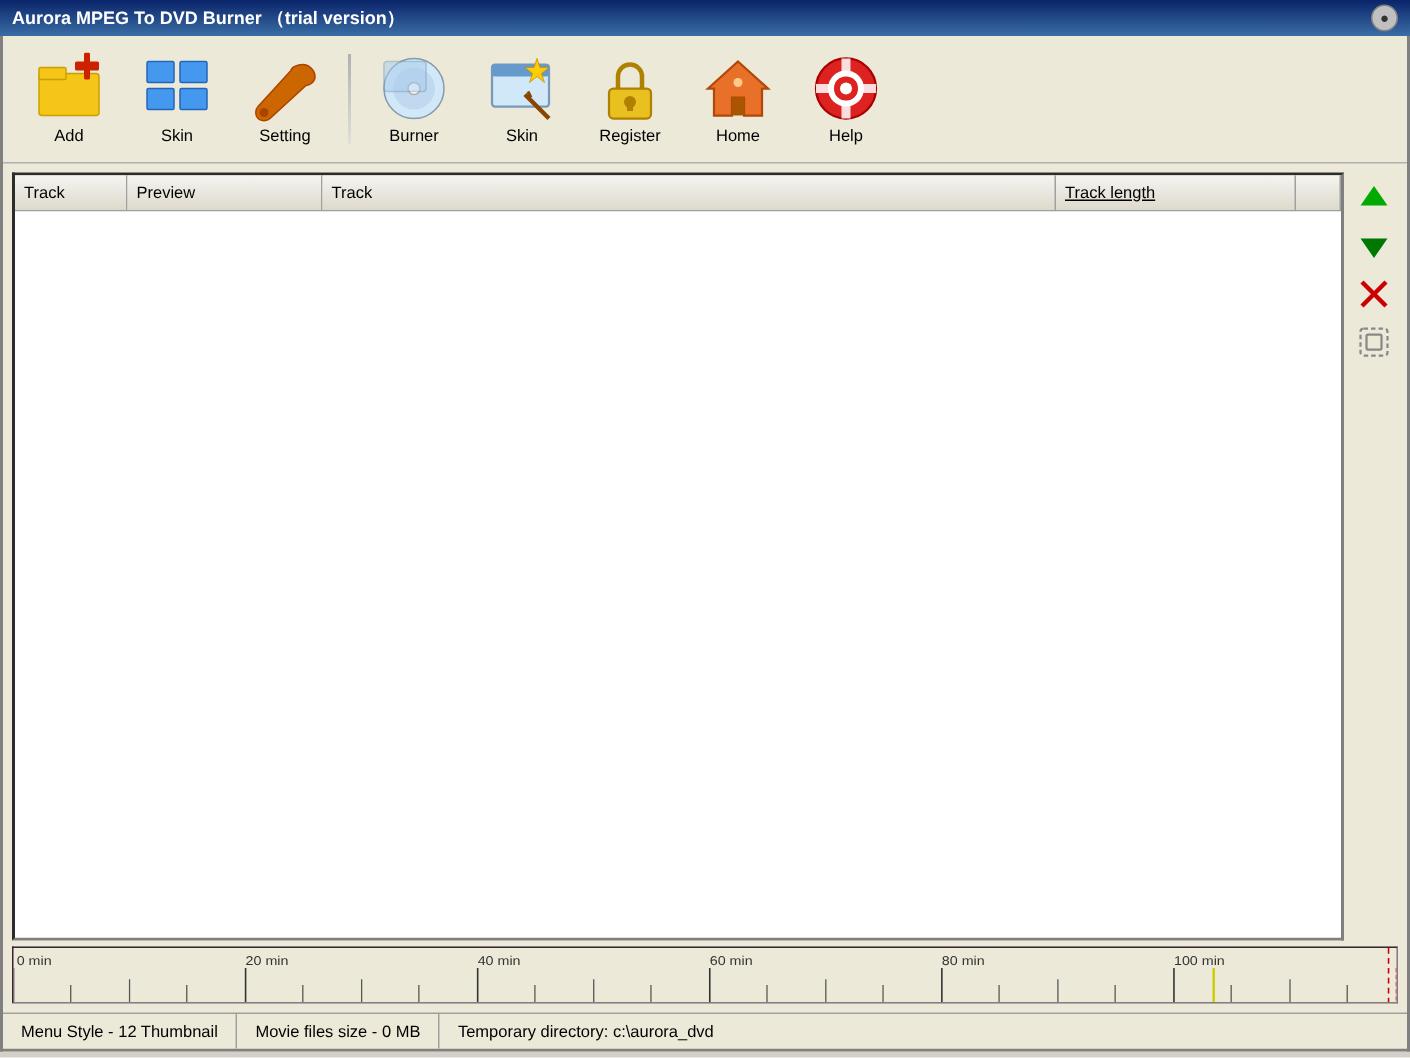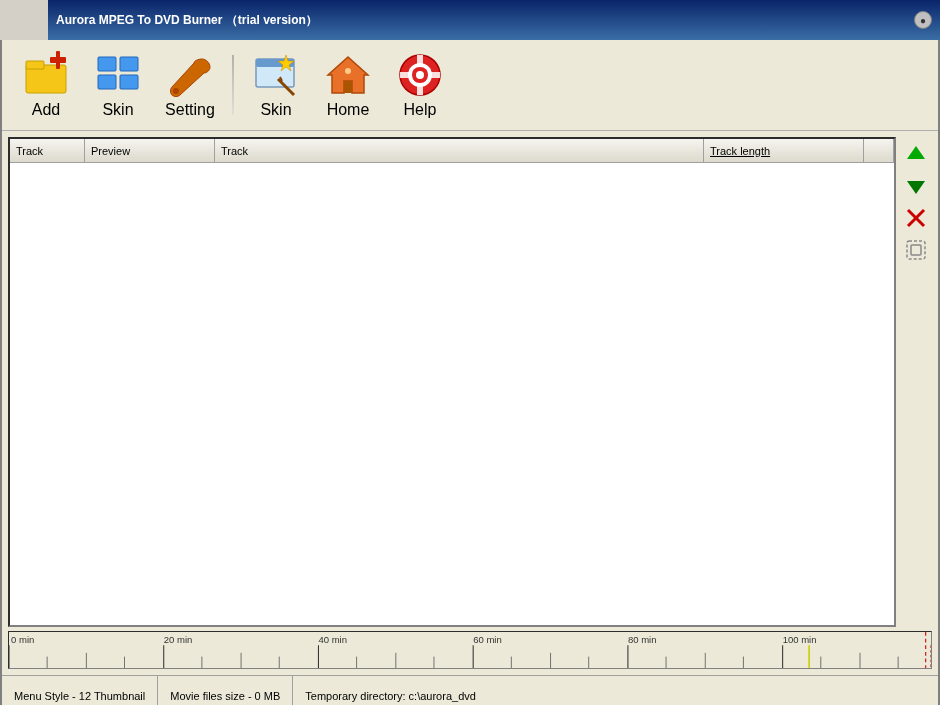--- a/index.html
+++ b/index.html
@@ -9,26 +9,25 @@
       background: #d4d0c8;
       font-family: 'Tahoma', 'Arial', sans-serif;
       font-size: 11px;
       overflow: hidden;
     }
 
     
     #title-bar {
       background: linear-gradient(to bottom, #0a246a, #3a6ea5);
       color: white;
-      height: 40px;
+      height: 24px;
       display: flex;
       align-items: center;
       padding: 0 8px;
       justify-content: space-between;
-      margin-left: 48px;
     }
     #title-text {
       font-size: 12px;
       font-weight: bold;
     }
     #title-controls {
       display: flex;
       gap: 2px;
     }
     .title-btn {
@@ -76,21 +75,21 @@
     }
     .toolbar-btn .icon-wrap {
       width: 48px;
       height: 48px;
       display: flex;
       align-items: center;
       justify-content: center;
       margin-bottom: 2px;
     }
     .toolbar-btn .btn-label {
-      font-size: 16px;
+      font-size: 11px;
       color: #000;
     }
 
     
     .toolbar-sep {
       width: 2px;
       height: 60px;
       background: linear-gradient(to bottom, #b0b0b0, #e0e0d8);
       margin: 0 4px;
       align-self: center;
@@ -172,21 +171,21 @@
       height: 38px;
       background: #f9a8d4;
       margin-top: 4px;
       border: 1px inset #808080;
       position: relative;
       overflow: hidden;
     }
 
     
     #status-bar {
-      height: 40px;
+      height: 24px;
       background: #ece9d8;
       border-top: 1px solid #a0a0a0;
       display: flex;
       align-items: center;
     }
     .status-item {
       padding: 2px 12px;
       font-size: 11px;
       color: #000;
       border-right: 1px solid #a0a0a0;
@@ -250,37 +249,62 @@
 
           <path d="M36 8 C40 8 44 12 44 16 C44 20 40 22 38 22 L14 44 C12 46 8 46 6 44 C4 42 4 38 6 36 L28 12 C28 10 32 8 36 8 Z" fill="#cc6600" stroke="#aa4400" stroke-width="1"></path>
           <circle cx="10" cy="40" r="3" fill="#aa4400"></circle>
         </svg>
       </div>
       <span class="btn-label">Setting</span>
     </div>
 
     <div class="toolbar-sep"></div>
 
+    <div class="toolbar-btn">
+      <div class="icon-wrap">
+        <svg width="48" height="48" viewBox="0 0 48 48">
+
+          <ellipse cx="24" cy="24" rx="20" ry="20" fill="#d0e8f8" stroke="#8899aa" stroke-width="1"></ellipse>
+          <ellipse cx="24" cy="24" rx="14" ry="14" fill="#c0d8f0"></ellipse>
+          <ellipse cx="24" cy="24" rx="4" ry="4" fill="white" stroke="#aaaaaa" stroke-width="1"></ellipse>
+
+          <rect x="4" y="6" width="28" height="20" rx="2" fill="#aaccee" stroke="#7799bb" stroke-width="1" opacity="0.5"></rect>
+        </svg>
+      </div>
+      <span class="btn-label">Burner</span>
+    </div>
 
     <div class="toolbar-btn">
       <div class="icon-wrap">
         <svg width="48" height="48" viewBox="0 0 48 48">
 
           <rect x="4" y="8" width="38" height="28" rx="2" fill="#d0e8f8" stroke="#7799bb" stroke-width="1.5"></rect>
           <rect x="4" y="8" width="38" height="8" rx="2" fill="#6699cc"></rect>
 
           <polygon points="34,4 36,10 42,10 37,14 39,20 34,16 29,20 31,14 26,10 32,10" fill="#ffcc00" stroke="#cc8800" stroke-width="0.5"></polygon>
 
           <line x1="26" y1="28" x2="42" y2="44" stroke="#884400" stroke-width="3"></line>
           <line x1="28" y1="26" x2="30" y2="30" stroke="#884400" stroke-width="2"></line>
         </svg>
       </div>
       <span class="btn-label">Skin</span>
     </div>
 
+    <div class="toolbar-btn">
+      <div class="icon-wrap">
+        <svg width="48" height="48" viewBox="0 0 48 48">
+
+          <rect x="10" y="24" width="28" height="20" rx="3" fill="#e8c020" stroke="#b08000" stroke-width="1.5"></rect>
+          <path d="M16 24 L16 16 A8 8 0 0 1 32 16 L32 24" fill="none" stroke="#b08000" stroke-width="3"></path>
+          <circle cx="24" cy="33" r="4" fill="#b08000"></circle>
+          <rect x="22" y="33" width="4" height="6" fill="#b08000"></rect>
+        </svg>
+      </div>
+      <span class="btn-label">Register</span>
+    </div>
 
     <div class="toolbar-btn">
       <div class="icon-wrap">
         <svg width="48" height="48" viewBox="0 0 48 48">
 
           <polygon points="24,6 44,24 40,24 40,42 28,42 28,30 20,30 20,42 8,42 8,24 4,24" fill="#e87028" stroke="#b04808" stroke-width="1.5"></polygon>
 
           <rect x="20" y="30" width="8" height="12" fill="#aa5500"></rect>
 
           <circle cx="24" cy="20" r="3" fill="#ffcc88"></circle>

